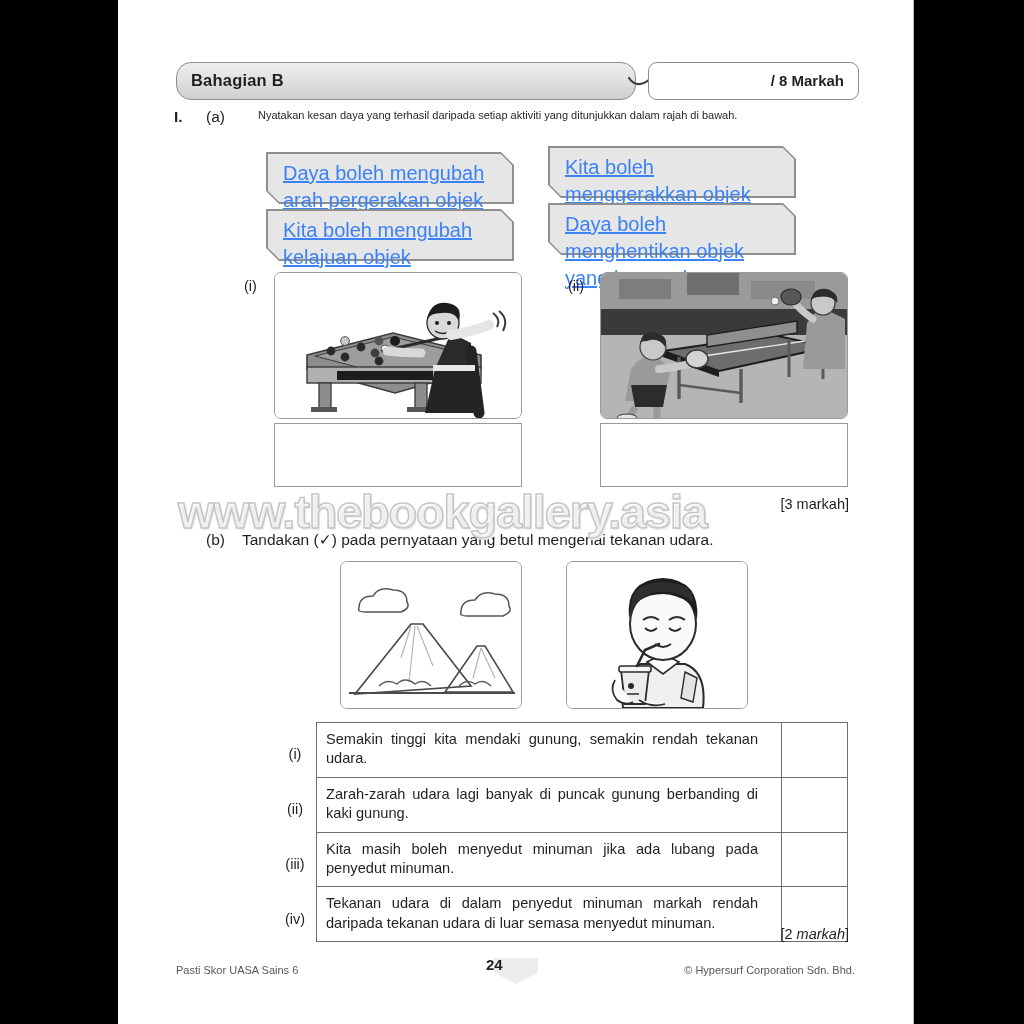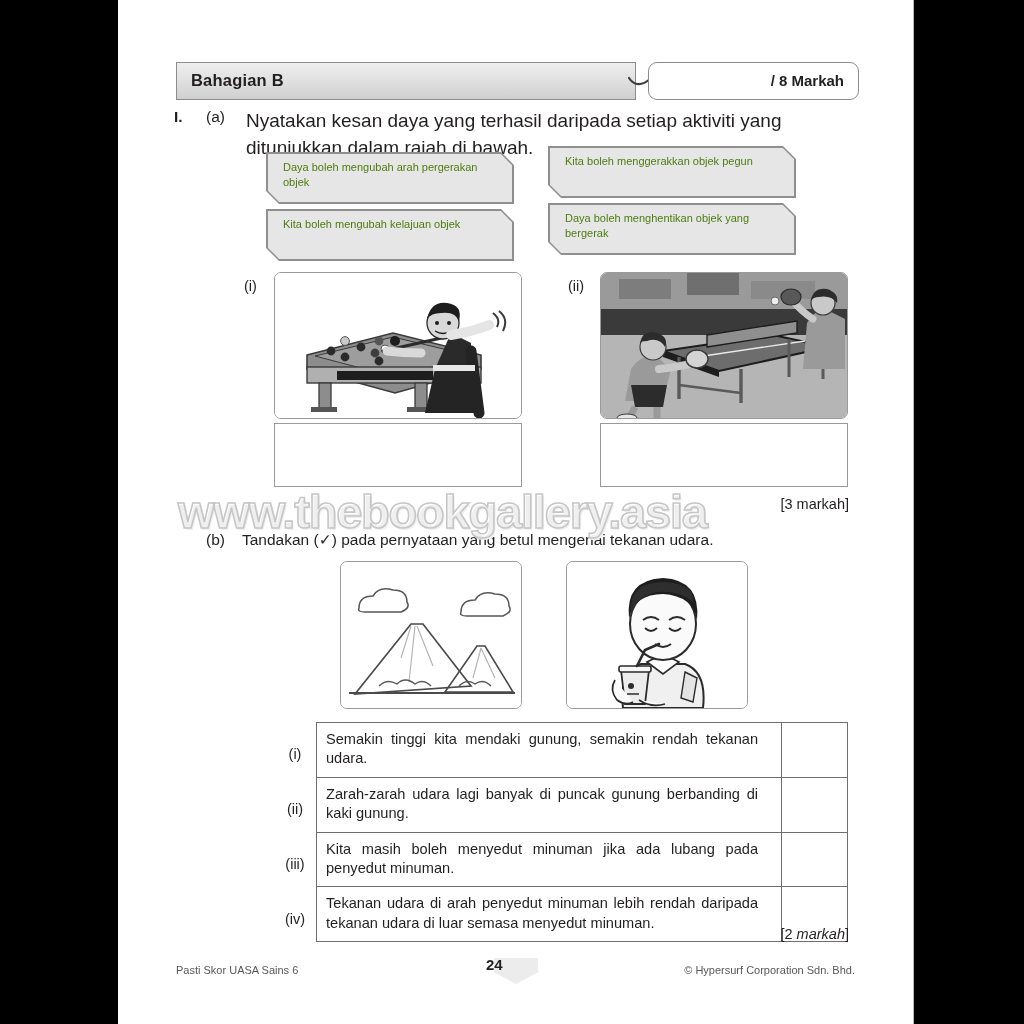--- a/index.html
+++ b/index.html
@@ -28,21 +28,21 @@
   
   .hdr-row {
     position: absolute; left: 58px; top: 62px;
     width: 674px; height: 38px;
   }
   .hdr-left {
     position: absolute; left: 0; top: 0;
     width: 460px; height: 38px;
     background: linear-gradient(to bottom,#eeeeee 0%,#e2e2e2 45%,#cfcfcf 100%);
     border: 1.6px solid #8c8c8c;
-    border-radius: 0;
+    border-radius: 15px;
     box-sizing: border-box;
   }
   .hdr-left-label {
     position: absolute; left: 14px; top: 8px;
     font-size: 16.5px; font-weight: bold; color: #231f20;
     letter-spacing: .2px;
   }
   .hdr-conn {
     position: absolute; left: 452px; top: 12px;
     width: 26px; height: 14px;
@@ -63,43 +63,43 @@
   
   .qnum {
     position: absolute; left: 56px; top: 108px;
     font-size: 15.5px; font-weight: bold; color: #231f20;
   }
   .qa-label {
     position: absolute; left: 88px; top: 108px;
     font-size: 15.5px; color: #231f20;
   }
   .qa-text {
-    position: absolute; left: 128px; top: 108px;
+    position: absolute; left: 140px; top: 108px;
     width: 610px;
-    font-size: 19px; line-height: 1.42; color: #231f20;
+    font-size: 11px; line-height: 1.42; color: #231f20;
   }
   .sbox-inner {
     position: absolute; left: 1.6px; top: 1.6px;
     width: 244.8px; height: 48.8px;
     background: #e6e6e6;
     -webkit-clip-path: polygon(0 0, calc(100% - 12px) 0, 100% 12px, 100% 100%, 12px 100%, 0 calc(100% - 12px));
     clip-path: polygon(0 0, calc(100% - 12px) 0, 100% 12px, 100% 100%, 12px 100%, 0 calc(100% - 12px));
   }
   .sbox-wrap { position: absolute; }
   .sbox-shade {
     position: absolute; left: 0; top: 0;
     width: 248px; height: 52px;
     background: #8f8f8f;
     -webkit-clip-path: polygon(0 0, calc(100% - 13px) 0, 100% 13px, 100% 100%, 13px 100%, 0 calc(100% - 13px));
     clip-path: polygon(0 0, calc(100% - 13px) 0, 100% 13px, 100% 100%, 13px 100%, 0 calc(100% - 13px));
   }
   .sbox-txt {
     position: absolute; left: 17px; top: 8px;
     width: 216px;
-    font-size: 11px; line-height: 1.34; color: #4d7c0f;
+    font-size: 20px; line-height: 1.34; color: #3b82f6; text-decoration: underline;
   }
 
   
   .rn { position: absolute; font-size: 14.5px; color: #231f20; }
 
   .picframe {
     position: absolute;
     box-sizing: border-box;
     border: 1.4px solid #9a9a9a;
     border-radius: 7px;
@@ -378,21 +378,21 @@
         <div class="tcell">Zarah-zarah udara lagi banyak di puncak gunung berbanding di kaki gunung.</div>
         <div class="tcheck"></div>
       </div>
       <div class="trow">
         <div class="tnum">(iii)</div>
         <div class="tcell">Kita masih boleh menyedut minuman jika ada lubang pada penyedut minuman.</div>
         <div class="tcheck"></div>
       </div>
       <div class="trow">
         <div class="tnum">(iv)</div>
-        <div class="tcell">Tekanan udara di arah penyedut minuman lebih rendah daripada tekanan udara di luar semasa menyedut minuman.</div>
+        <div class="tcell">Tekanan udara di dalam penyedut minuman markah rendah daripada tekanan udara di luar semasa menyedut minuman.</div>
         <div class="tcheck"></div>
       </div>
     </div>
 
     <div class="marks" style="right:64px; top:926px;"><span>[2 </span><i>markah</i><span>]</span></div>
 
     <span class="ftr" style="left:58px; top:964px;">Pasti Skor UASA Sains 6</span>
     <div class="pageno">
       <div class="pageno-badge"></div>
       <span class="pageno-txt">24</span>

